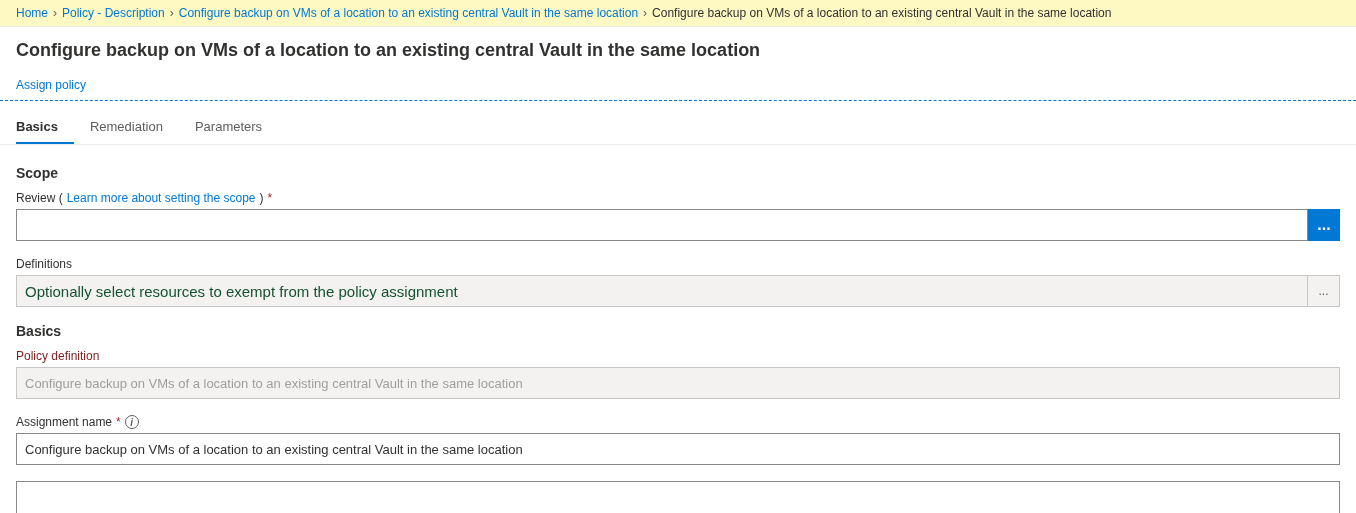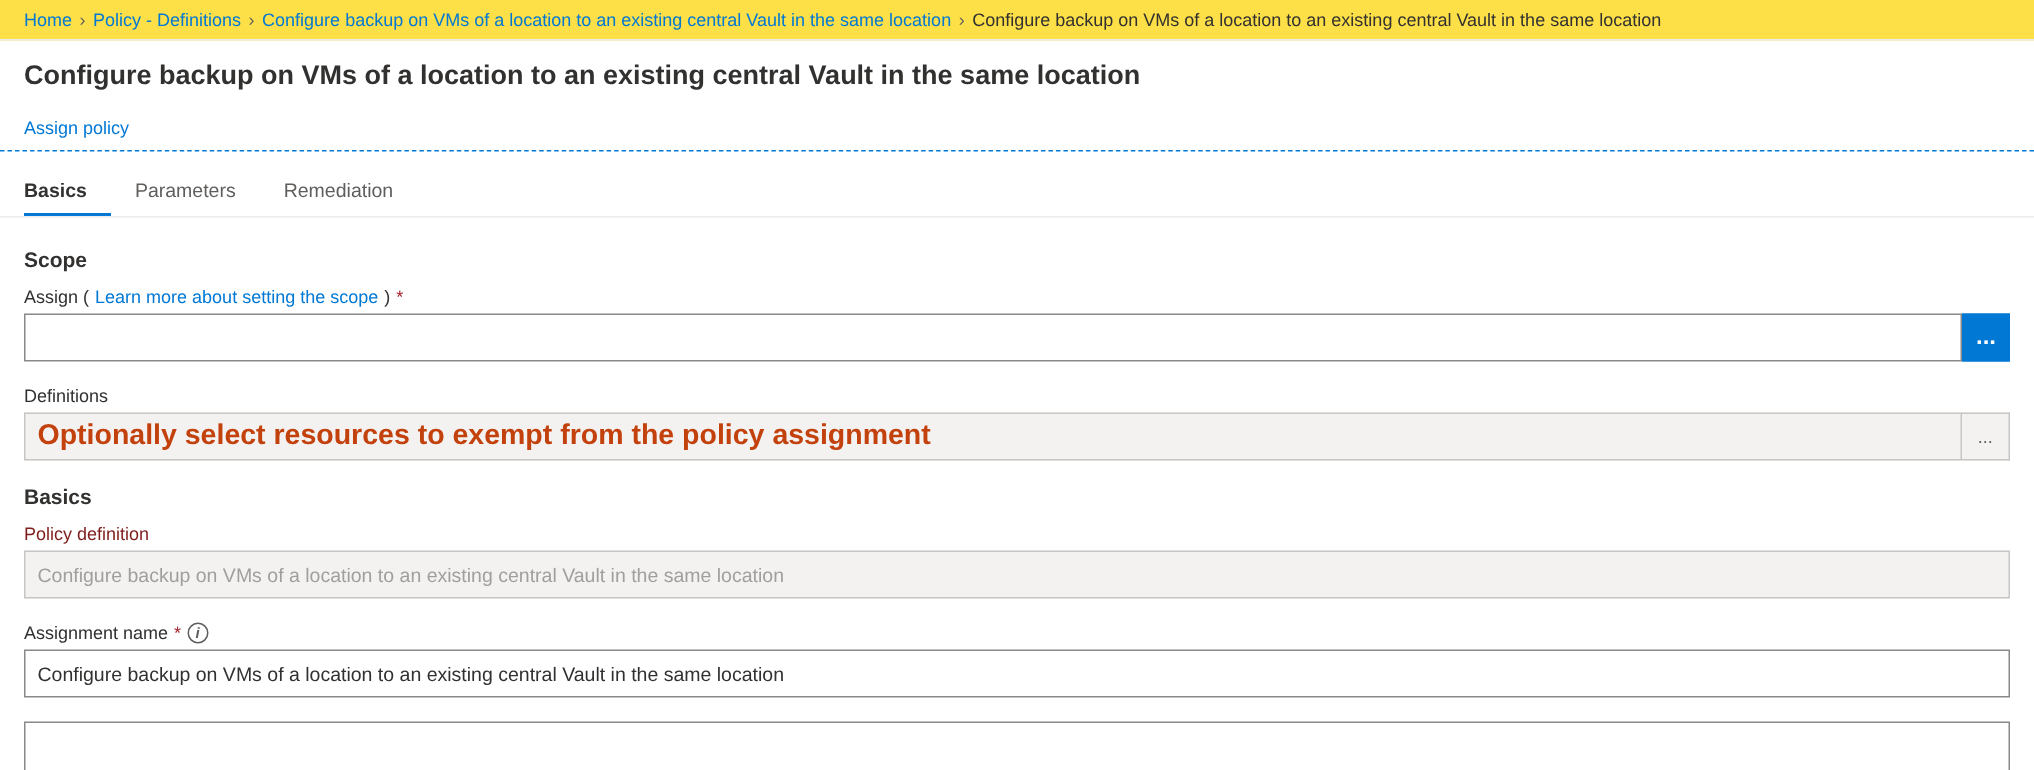--- a/index.html
+++ b/index.html
@@ -3,21 +3,21 @@
   <meta charset="utf-8">
   <style>
     * { box-sizing: border-box; margin: 0; padding: 0; }
     body {
       font-family: 'Segoe UI', Arial, sans-serif;
       font-size: 13px;
       color: #323130;
       background: #fff;
     }
     .breadcrumb-bar {
-      background: #fde047;
+      background: #fef9c3;
       padding: 6px 16px;
       border-bottom: 1px solid #edebe9;
       font-size: 12px;
       display: flex;
       align-items: center;
       flex-wrap: wrap;
       gap: 2px;
     }
     .breadcrumb-link {
       color: #0078d4;
@@ -124,26 +124,25 @@
       display: flex;
       align-items: center;
       justify-content: center;
       font-weight: 600;
     }
     .exclusions-input {
       flex: 1;
       height: 32px;
       border: 1px solid #c8c6c4;
       padding: 0 8px;
-      font-size: 19px;
-      color: #c2410c;
+      font-size: 15px;
+      color: #14532d;
       background: #f3f2f1;
       display: flex;
       align-items: center;
-      font-weight: bold;
     }
     .exclusions-browse-btn {
       width: 32px;
       height: 32px;
       background: #f3f2f1;
       border: 1px solid #c8c6c4;
       border-left: none;
       color: #605e5c;
       font-size: 12px;
       cursor: pointer;
@@ -205,47 +204,47 @@
     .header-bottom-border {
       border-bottom: 1px dashed #0078d4;
     }
   </style>
 </head>
 <body>
 
 <div class="breadcrumb-bar">
   <a class="breadcrumb-link">Home</a>
   <span class="breadcrumb-separator">›</span>
-  <a class="breadcrumb-link">Policy - Definitions</a>
+  <a class="breadcrumb-link">Policy - Description</a>
   <span class="breadcrumb-separator">›</span>
   <a class="breadcrumb-link">Configure backup on VMs of a location to an existing central Vault in the same location</a>
   <span class="breadcrumb-separator">›</span>
   <span class="breadcrumb-current">Configure backup on VMs of a location to an existing central Vault in the same location</span>
 </div>
 
 <div class="page-header">
   <div class="page-title">Configure backup on VMs of a location to an existing central Vault in the same location</div>
   <div class="page-subtitle">Assign policy</div>
   <div class="header-bottom-border" style="margin-top:8px; margin-left:-16px; margin-right:-16px;"></div>
 </div>
 
 <div class="tabs-bar">
   <div class="tab active">Basics</div>
+  <div class="tab">Remediation</div>
   <div class="tab">Parameters</div>
-  <div class="tab">Remediation</div>
 </div>
 
 <div class="main-content">
 
   <div class="section">
     <div class="section-title">Scope</div>
 
     <div class="field-group">
       <div class="field-label">
-        <span>Assign (</span>
+        <span>Review (</span>
         <a class="link">Learn more about setting the scope</a>
         <span>)</span>
         <span class="required">*</span>
       </div>
       <div class="input-row">
         <input type="text" class="text-input" value="" style="">
         <button class="browse-btn">...</button>
       </div>
     </div>
 

